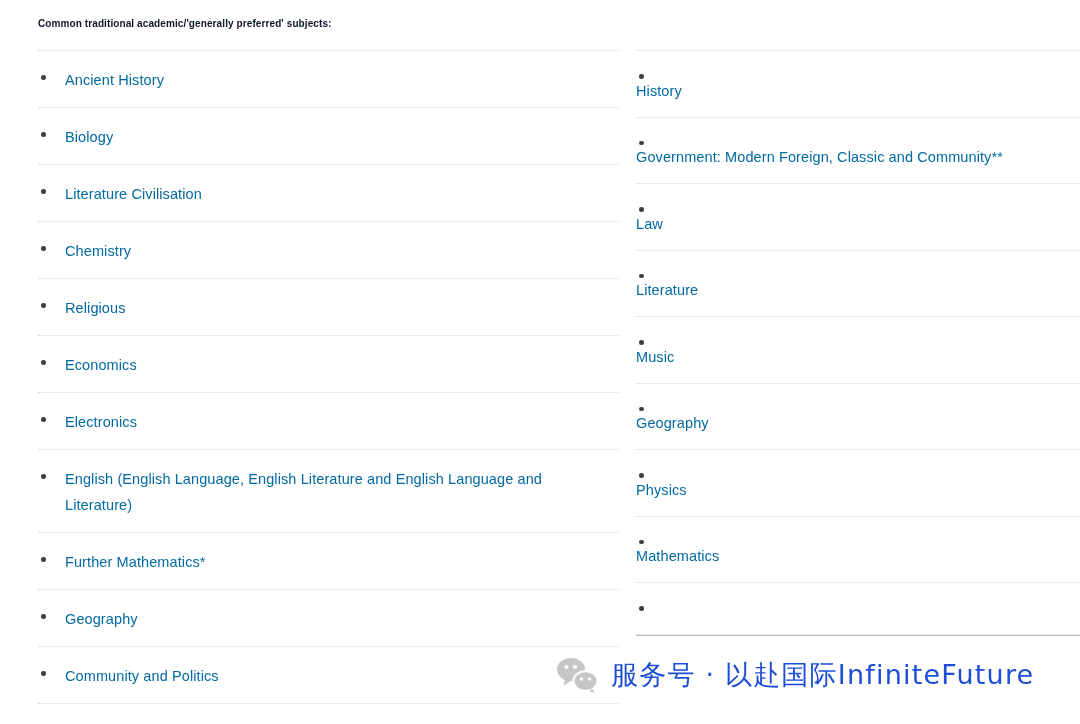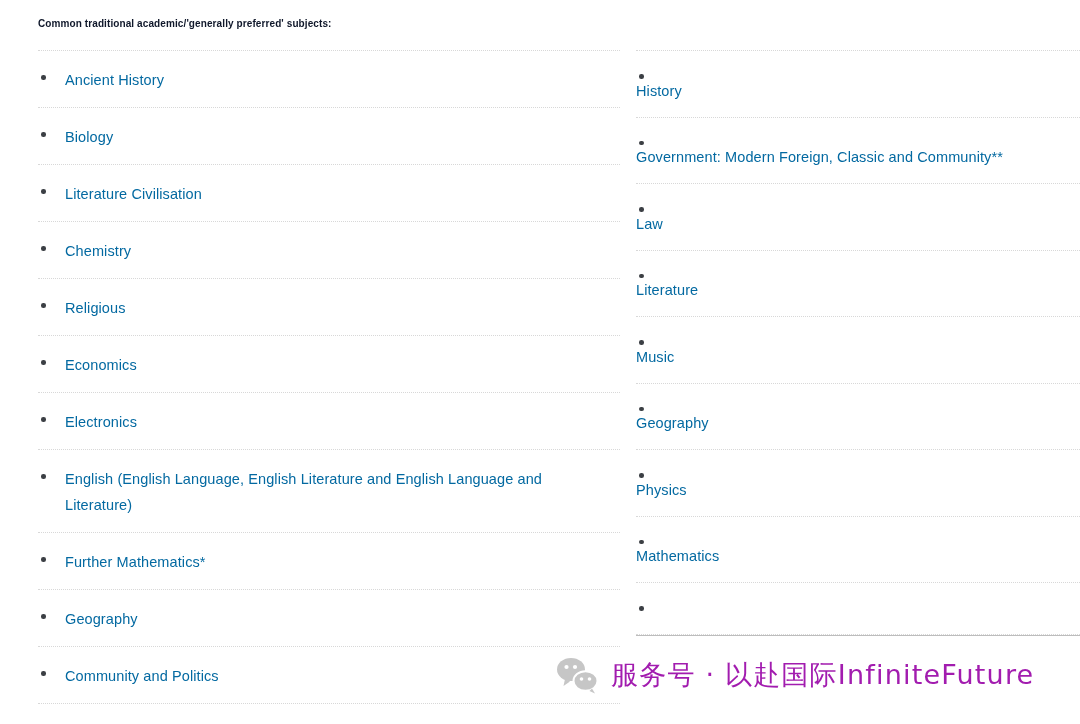--- a/index.html
+++ b/index.html
@@ -111,21 +111,21 @@
     left: 556px;
     top: 656px;
     display: flex;
     align-items: center;
     gap: 11px;
     opacity: 1;
     pointer-events: none;
   }
   .watermark-text {
     font-size: 27px;
-    color: #a21caf;
+    color: #1d4ed8;
     letter-spacing: 1.2px;
     font-family: "DejaVu Sans", "Liberation Sans", sans-serif;
     white-space: nowrap;
   }
   .wechat-icon {
     display: block;
     width: 44px;
     height: 38px;
   }
 </style>

